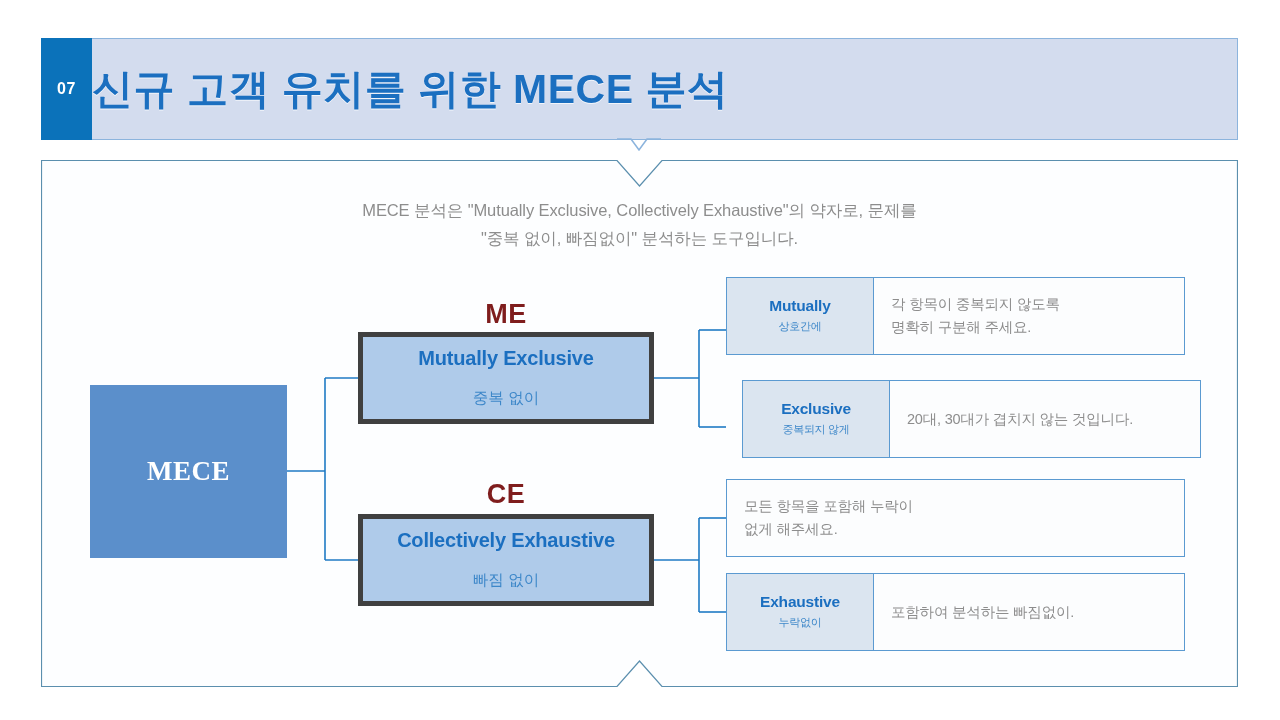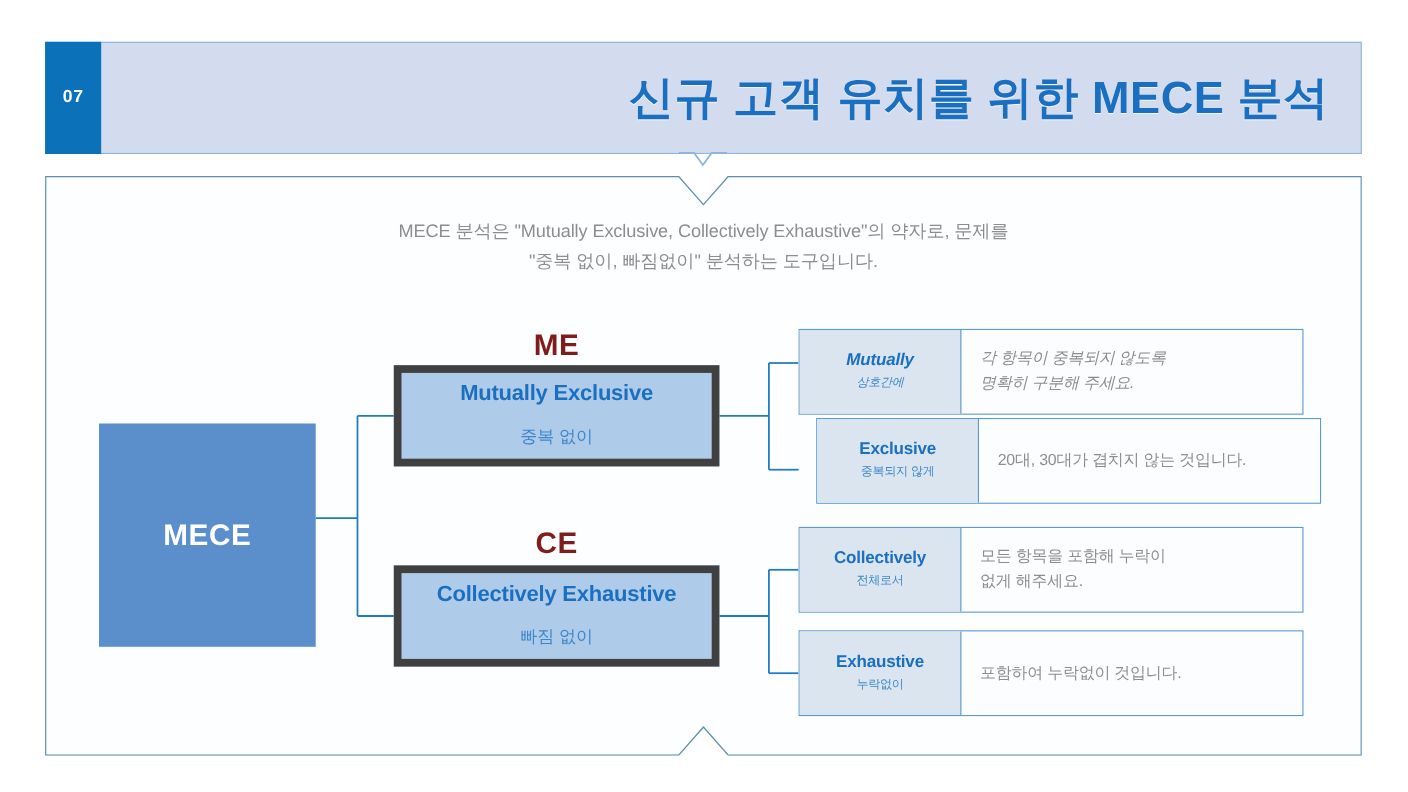--- a/index.html
+++ b/index.html
@@ -50,21 +50,21 @@
     letter-spacing: 0.5px;
   }
   .header-title {
     position: absolute;
     left: 51px;
     top: 0;
     width: 1146px;
     height: 102px;
     display: flex;
     align-items: center;
-    justify-content: flex-end;
+    justify-content: flex-start;
     box-sizing: border-box;
     padding-right: 30px;
   }
   .header-title span {
     color: #1b6fc0;
     font-size: 41px;
     font-weight: bold;
     letter-spacing: 0.5px;
     text-shadow: 0 1px 0 rgba(255,255,255,0.7);
     white-space: nowrap;
@@ -120,26 +120,27 @@
     position: absolute;
     left: 0; top: 0;
     width: 1280px; height: 720px;
   }
 
   .mece-box {
     position: absolute;
     left: 90px;
     top: 385px;
     width: 197px;
-    height: 203px;
+    height: 173px;
     background: #5b8fcb;
     display: flex;
     align-items: center;
     justify-content: center;
     pointer-events: auto;
+    font-family: Liberation Serif, serif;
   }
   .mece-box span {
     color: #ffffff;
     font-size: 27px;
     font-weight: bold;
     letter-spacing: 0.5px;
   }
 
   .branch-label {
     position: absolute;
@@ -153,21 +154,21 @@
   }
   .branch-label.me { left: 358px; top: 299px; }
   .branch-label.ce { left: 358px; top: 479px; }
 
   .branch-box {
     position: absolute;
     left: 358px;
     width: 296px;
     height: 92px;
     background: #afcbea;
-    border: 7px solid #404040;
+    border: 5px solid #404040;
     box-sizing: border-box;
     display: flex;
     flex-direction: column;
     align-items: center;
     justify-content: center;
     pointer-events: auto;
   }
   .branch-box.top { top: 332px; }
   .branch-box.bottom { top: 514px; }
   .branch-en {
@@ -188,21 +189,21 @@
     position: absolute;
     left: 726px;
     width: 459px;
     height: 78px;
     border: 1px solid #5b9ad1;
     box-sizing: border-box;
     background: #fcfdfe;
     display: flex;
     pointer-events: auto;
   }
-  .detail-row.r0 { top: 299px; font-style: italic; }
+  .detail-row.r0 { top: 277px; }
   .detail-row.r1 { top: 380px; margin-left: 16px; }
   .detail-row.r2 { top: 479px; }
   .detail-row.r3 { top: 573px; }
 
   .detail-label {
     width: 147px;
     flex: 0 0 147px;
     background: #dbe5f0;
     border-right: 1px solid #5b9ad1;
     box-sizing: border-box;
@@ -325,33 +326,29 @@
     <div class="detail-label">
       <div class="detail-en">Exclusive</div>
       <div class="detail-ko">중복되지 않게</div>
     </div>
     <div class="detail-body">
       <span>20대, 30대가 겹치지 않는 것입니다.</span>
     </div>
   </div>
 
   <div class="detail-row r2">
-    <div class="detail-label">
-      <div class="detail-en">Collectively</div>
-      <div class="detail-ko">전체로서</div>
-    </div>
     <div class="detail-body">
       <span>모든 항목을 포함해 누락이</span>
       <span>없게 해주세요.</span>
     </div>
   </div>
 
   <div class="detail-row r3">
     <div class="detail-label">
       <div class="detail-en">Exhaustive</div>
       <div class="detail-ko">누락없이</div>
     </div>
     <div class="detail-body">
-      <span>포함하여 누락없이 것입니다.</span>
+      <span>포함하여 분석하는 빠짐없이.</span>
     </div>
   </div>
 
 </div>
 
 </body></html>

